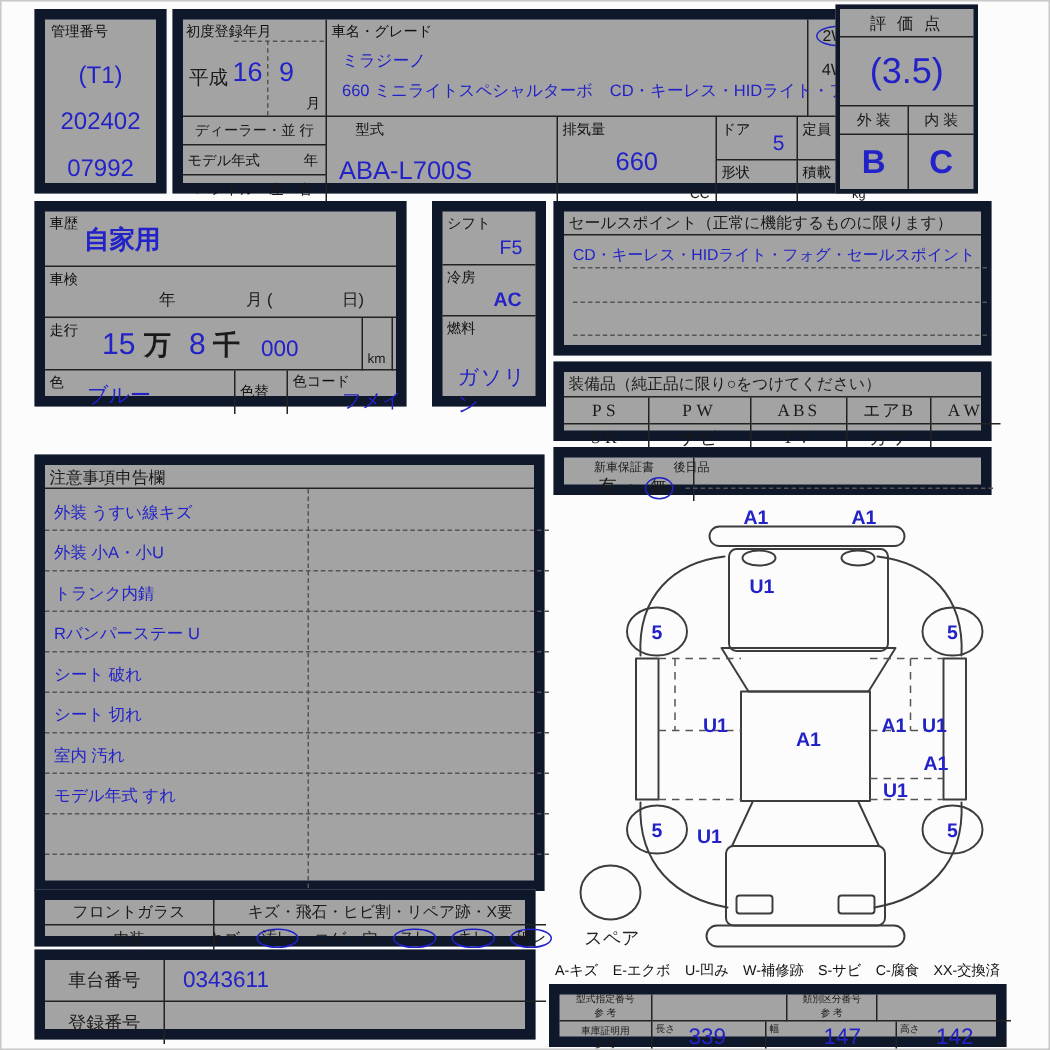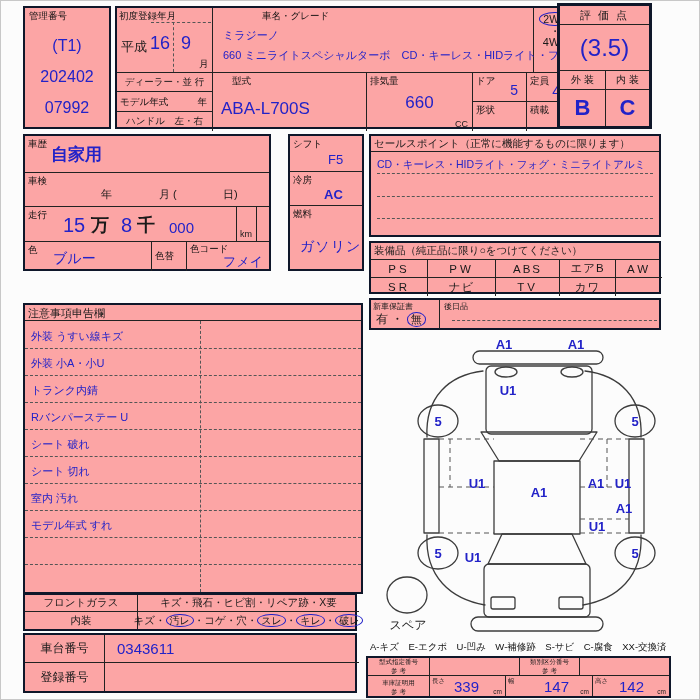--- a/index.html
+++ b/index.html
@@ -1,19 +1,19 @@
 <!DOCTYPE html>
 <html><head>
 <meta charset="utf-8">
 <style>
   html,body{margin:0;padding:0;background:#e8e8e8;}
   #sheet{position:relative;width:700px;height:700px;background:#fcfcfc;overflow:hidden;
          font-family:"Liberation Sans","DejaVu Sans",sans-serif;color:#1a1a1a;border:1px solid #c8c8c8;box-sizing:border-box;}
   .abs{position:absolute;box-sizing:border-box;}
-  .box{position:absolute;box-sizing:border-box;border:2px solid #0f172a;background:#fca5a5;padding-left:46px;}
+  .box{position:absolute;box-sizing:border-box;border:7px solid #0f172a;background:#a3a3a3;padding-left:46px;}
   .box3{border-width:3px;}
   .br{border-right:1.5px solid #222;}
   .bb{border-bottom:1.5px solid #222;}
   .bl{border-left:1.5px solid #222;}
   .bt{border-top:1.5px solid #222;}
   .lbl{font-size:9.5px;color:#111;white-space:nowrap;}
   .blue{color:#2222c8;}
   .ctr{display:flex;align-items:center;justify-content:center;}
   .dashh{border-top:1.5px dashed #555;}
   .dashv{border-left:1.5px dashed #555;}
@@ -41,21 +41,21 @@
       <div class="abs lbl" style="left:2px;top:2px;">初度登録年月</div>
       <div class="abs dashh" style="left:34px;top:14px;width:60px;"></div>
       <div class="abs dashv" style="left:56px;top:14px;height:50px;"></div>
       <div class="abs" style="left:4px;top:30px;font-size:13px;">平成</div>
       <div class="abs blue" style="left:33px;top:25px;font-size:18px;">16</div>
       <div class="abs blue" style="left:64px;top:25px;font-size:18px;">9</div>
       <div class="abs lbl" style="left:82px;top:50px;">月</div>
     </div>
 
     <div class="abs br bb" style="left:96px;top:0;width:321px;height:65px;">
-      <div class="abs lbl" style="left:3px;top:2px;margin-left:46px;">車名・グレード</div>
+      <div class="abs lbl" style="left:3px;top:2px;">車名・グレード</div>
       <div class="abs blue nowrap" style="left:10px;top:20px;font-size:11px;">ミラジーノ</div>
       <div class="abs blue nowrap" style="left:10px;top:40px;font-size:11px;">660 ミニライトスペシャルターボ　CD・キーレス・HIDライト・フォグ</div>
     </div>
 
     <div class="abs bb" style="left:417px;top:0;width:42px;height:65px;text-align:center;font-size:11px;">
       <div style="margin-top:4px;"><span class="oval" style="font-size:10.5px;">2WD</span></div>
       <div style="line-height:10px;">・</div>
       <div>4WD</div>
     </div>
 
@@ -156,42 +156,42 @@
       <span class="abs blue" style="left:34px;top:15px;font-size:13px;font-weight:bold;">AC</span>
     </div>
     <div class="abs" style="left:0;top:70px;width:100%;height:67px;">
       <span class="abs lbl" style="left:3px;top:2px;">燃料</span>
       <span class="abs blue" style="left:10px;top:32px;font-size:14px;letter-spacing:1px;">ガソリン</span>
     </div>
   </div>
 
   <div class="box" style="left:368px;top:133px;width:292px;height:103px;">
     <div class="abs bb nowrap" style="left:0;top:0;width:100%;height:16px;font-size:10.5px;padding:1px 0 0 3px;">セールスポイント（正常に機能するものに限ります）</div>
-    <div class="abs blue nowrap" style="left:6px;top:22px;font-size:10.5px;">CD・キーレス・HIDライト・フォグ・ミニライトアルミ</div>
+    <div class="abs blue nowrap" style="left:6px;top:22px;font-size:10.5px;">CD・キーレス・HIDライト・フォグ・セールスポイント</div>
     <div class="abs dashh" style="left:6px;top:37px;width:276px;"></div>
     <div class="abs dashh" style="left:6px;top:60px;width:276px;"></div>
     <div class="abs dashh" style="left:6px;top:82px;width:276px;"></div>
   </div>
 
-  <div class="box" style="left:368px;top:240px;width:292px;height:53px;">
+  <div class="box" style="left:368px;top:240px;width:292px;height:53px;font-family:Liberation Serif, serif;">
     <div class="abs bb nowrap" style="left:0;top:0;width:100%;height:17px;font-size:10.5px;padding:1px 0 0 3px;">装備品（純正品に限り○をつけてください）</div>
     <div class="abs br bb ctr" style="left:0;top:17px;width:57px;height:18px;font-size:11.5px;letter-spacing:3px;">PS</div>
     <div class="abs br bb ctr" style="left:57px;top:17px;width:68px;height:18px;font-size:11.5px;letter-spacing:3px;">PW</div>
     <div class="abs br bb ctr" style="left:125px;top:17px;width:64px;height:18px;font-size:11.5px;letter-spacing:2px;">ABS</div>
     <div class="abs br bb ctr" style="left:189px;top:17px;width:56px;height:18px;font-size:11.5px;letter-spacing:1px;">エアB</div>
     <div class="abs bb ctr" style="left:245px;top:17px;width:46px;height:18px;font-size:11.5px;letter-spacing:3px;">AW</div>
     <div class="abs br ctr" style="left:0;top:35px;width:57px;height:18px;font-size:11.5px;letter-spacing:3px;">SR</div>
     <div class="abs br ctr" style="left:57px;top:35px;width:68px;height:18px;font-size:11.5px;letter-spacing:1px;">ナビ</div>
     <div class="abs br ctr" style="left:125px;top:35px;width:64px;height:18px;font-size:11.5px;letter-spacing:3px;">TV</div>
     <div class="abs br ctr" style="left:189px;top:35px;width:56px;height:18px;font-size:11.5px;letter-spacing:1px;">カワ</div>
     <div class="abs ctr" style="left:245px;top:35px;width:46px;height:18px;font-size:11.5px;"></div>
   </div>
 
   <div class="box" style="left:368px;top:297px;width:292px;height:32px;">
-    <div class="abs br" style="left:0;top:0;width:69px;height:29px;">
+    <div class="abs br" style="left:18px;top:0;width:69px;height:29px;">
       <div class="abs" style="left:2px;top:1px;font-size:8px;">新車保証書</div>
       <div class="abs nowrap" style="left:5px;top:11px;font-size:12px;">
         <span>有</span>
         <span>・</span>
         <span class="oval" style="font-size:11px;">無</span>
       </div>
     </div>
     <div class="abs" style="left:69px;top:0;width:223px;height:29px;">
       <div class="abs" style="left:4px;top:1px;font-size:8px;">後日品</div>
       <div class="abs dashh" style="left:12px;top:20px;width:205px;"></div>

